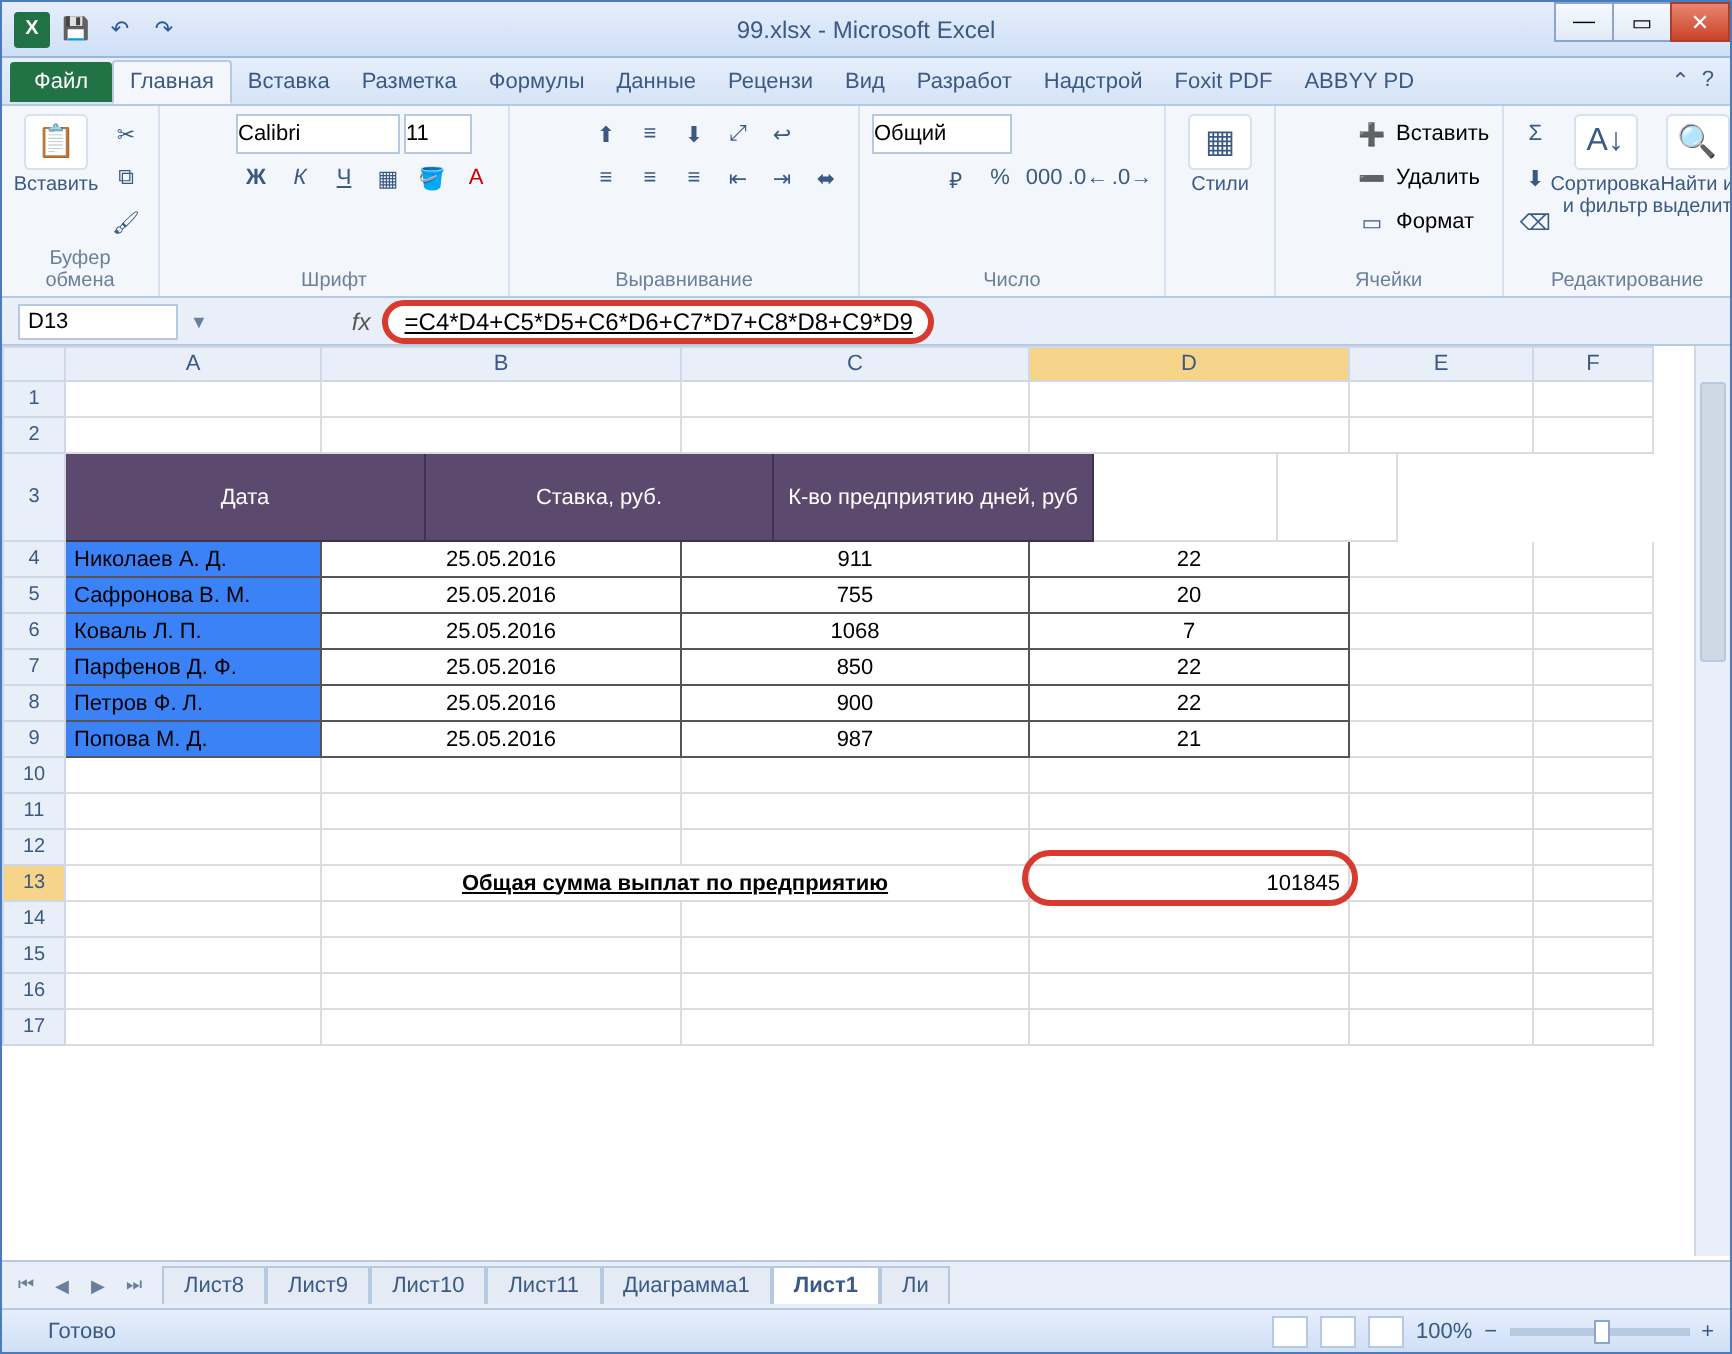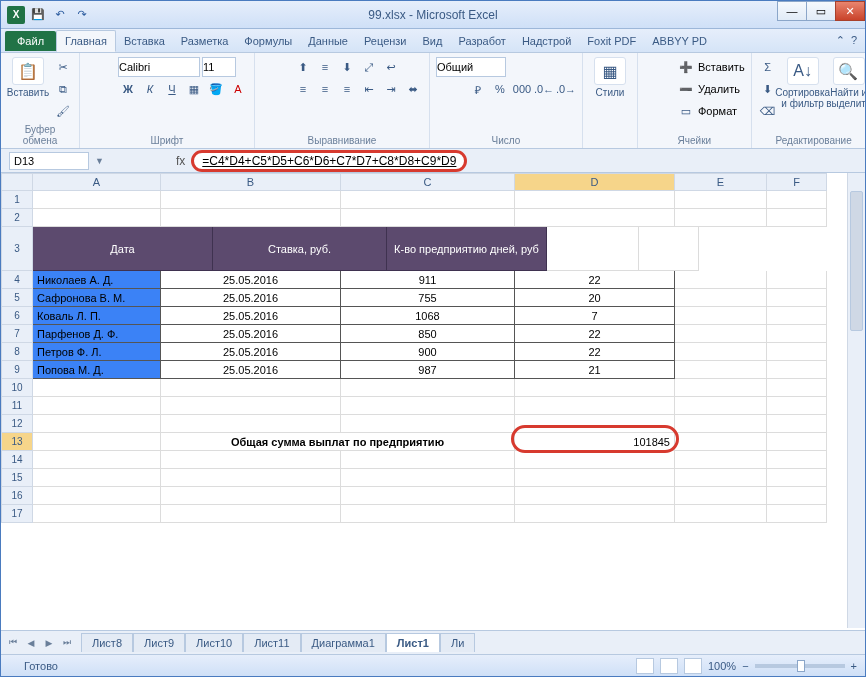--- a/index.html
+++ b/index.html
@@ -31,21 +31,21 @@
 .big-btn .ic { width: 32px; height: 28px; background: #fff; border: 1px solid #d6e0ee; border-radius: 3px; display: flex; align-items: center; justify-content: center; font-size: 16px; }
 .mini { display: flex; flex-direction: column; gap: 2px; }
 .mini-row { display: flex; gap: 2px; align-items: center; margin-left: 32px; }
 .mini-btn { width: 20px; height: 20px; display: flex; align-items: center; justify-content: center; font-size: 11px; color: #3a5a84; border: 1px solid transparent; }
 .font-select { font-size: 11px; border: 1px solid #b7c9e0; background: #fff; height: 20px; }
 .num-fmt { font-size: 11px; border: 1px solid #b7c9e0; background: #fff; height: 20px; width: 70px; }
 
 
 .name-fx-bar { height: 24px; background: #e9eff8; border-bottom: 1px solid #b7c9e0; display: flex; align-items: center; padding: 0 8px; gap: 6px; }
 .name-box { width: 80px; height: 18px; background: #fff; border: 1px solid #b7c9e0; font-size: 11px; padding: 0 4px; display: flex; align-items: center; }
-.fx-label { font-size: 12px; color: #555; }
+.fx-label { font-style: italic; font-size: 12px; color: #555; }
 .formula-input { flex: 1; display: flex; align-items: center; }
 .formula-highlight { border: 3px solid #d73a2f; border-radius: 12px; padding: 1px 8px; font-size: 12px; background: #fff; text-decoration: underline; }
 
 
 .grid-wrap { position: absolute; top: 172px; left: 0; right: 0; bottom: 48px; overflow: hidden; background: #fff; }
 .colhdrs { display: flex; height: 18px; }
 .corner { width: 32px; background: #e9eff8; border: 1px solid #cfd8e5; }
 .colhdr { background: #e9eff8; border: 1px solid #cfd8e5; border-left: none; font-size: 11px; color: #3a5a84; display: flex; align-items: center; justify-content: center; }
 .colhdr.sel { background: #f6d58a; }
 .rows { }
@@ -375,21 +375,21 @@
         <div class="cell cA"></div>
         <div class="cell cB"></div>
         <div class="cell cC"></div>
         <div class="cell cD"></div>
         <div class="cell cE"></div>
         <div class="cell cF"></div>
       </div>
       <div class="row">
         <div class="rowhdr sel">13</div>
         <div class="cell cA"></div>
-        <div class="cell bold cB" style="width: 354px; justify-content: center;">Общая сумма выплат по предприятию</div>
+        <div class="cell bold cB" style="width: 354px; justify-content: center; text-decoration: underline;">Общая сумма выплат по предприятию</div>
         <div class="cell right cD">101845</div>
         <div class="cell cE"></div>
         <div class="cell cF"></div>
       </div>
       <div class="row">
         <div class="rowhdr">14</div>
         <div class="cell cA"></div>
         <div class="cell cB"></div>
         <div class="cell cC"></div>
         <div class="cell cD"></div>

